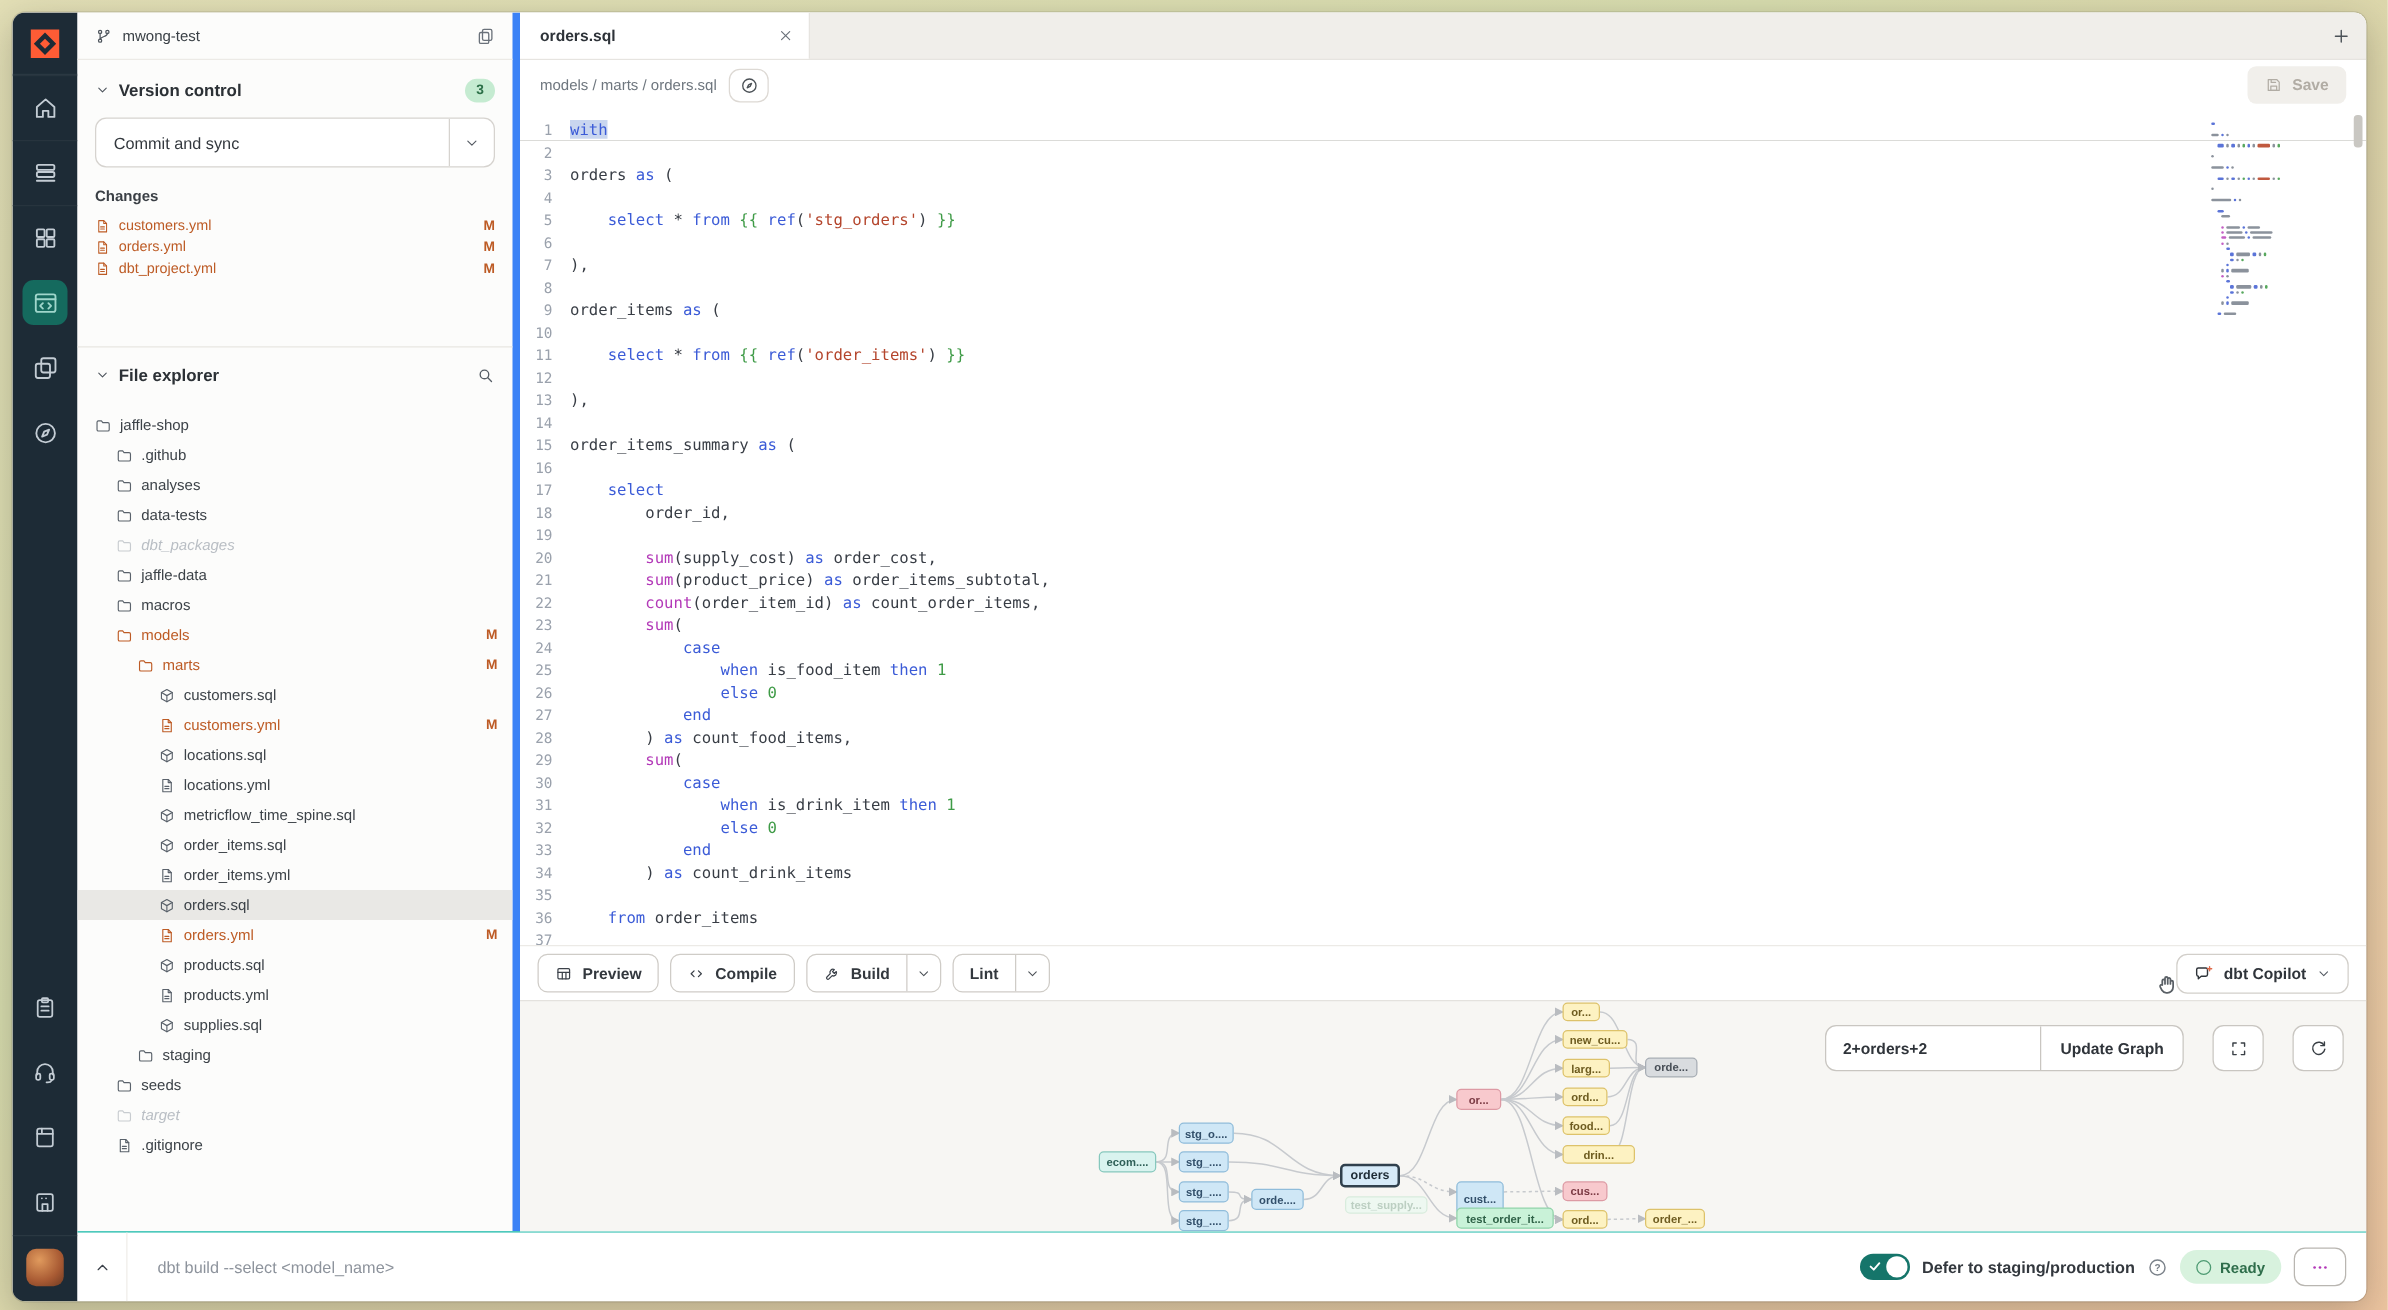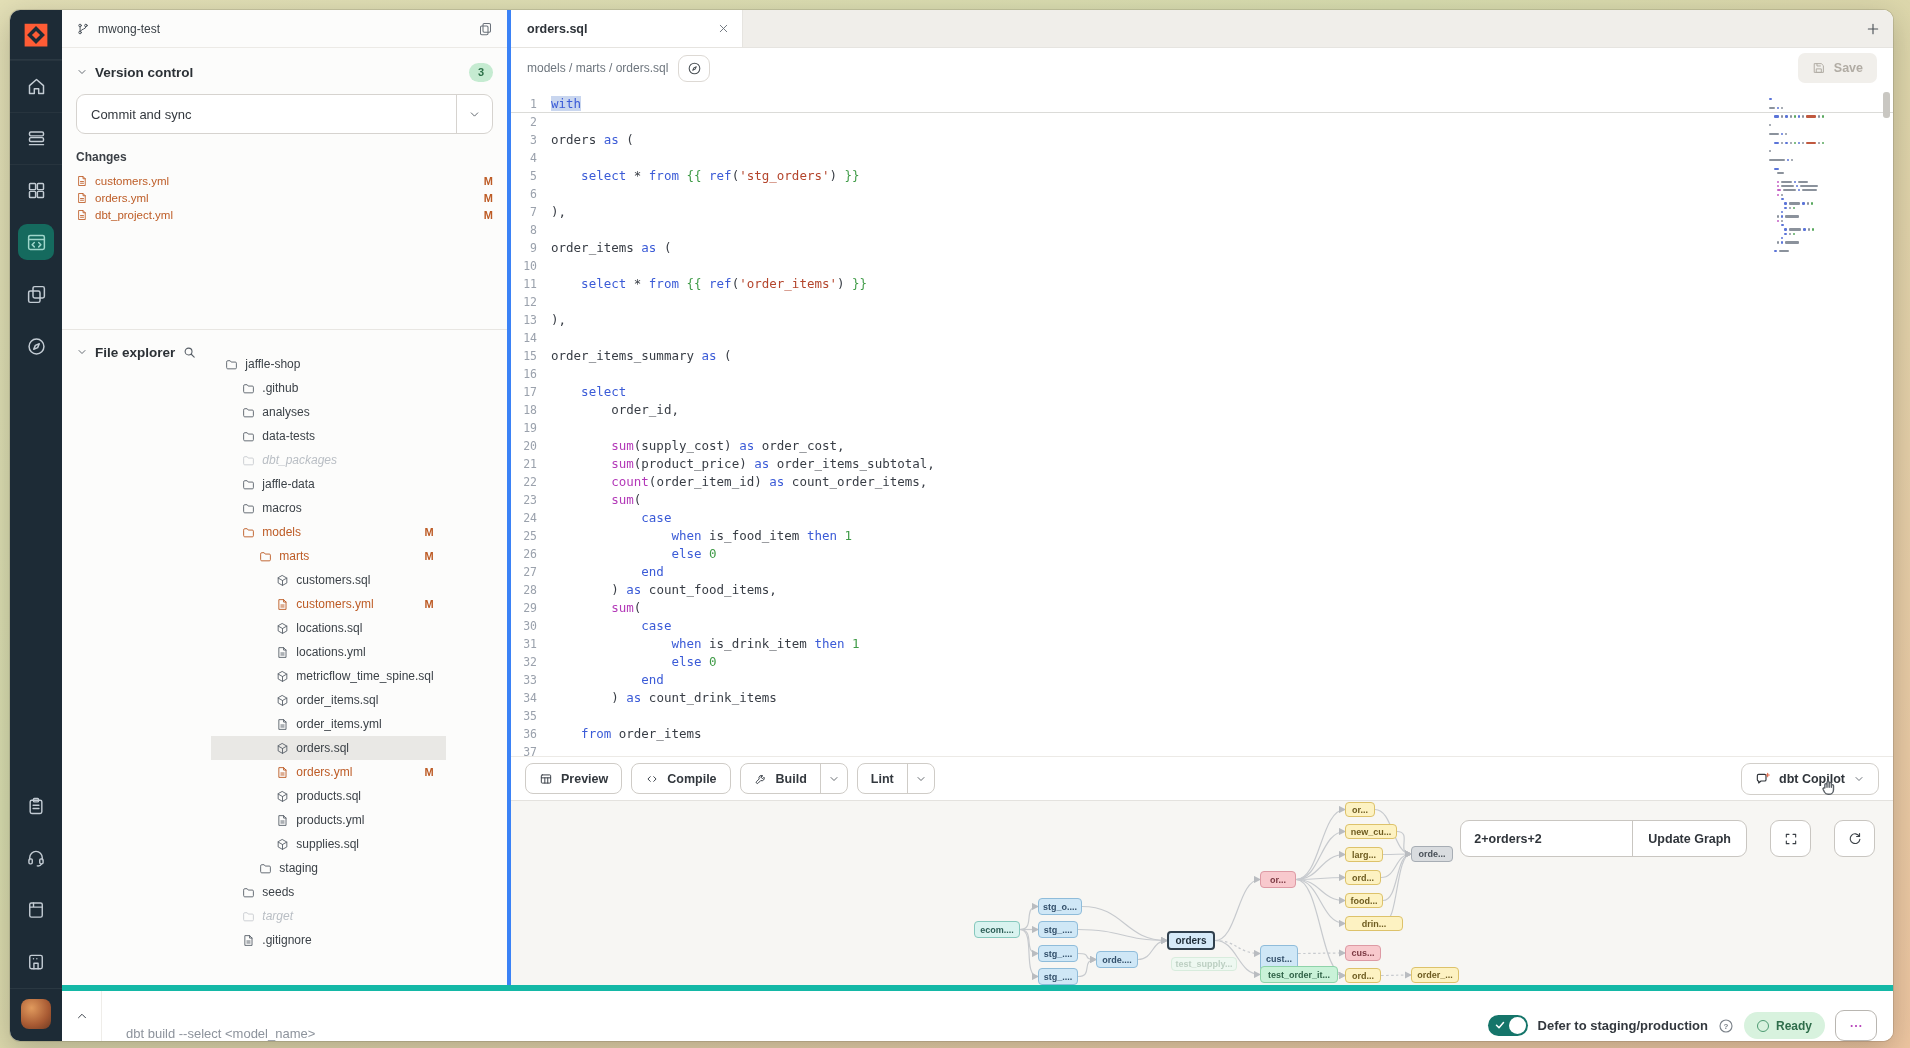--- a/index.html
+++ b/index.html
@@ -18,39 +18,39 @@
   .rail-btn .ic{width:21px;height:21px}
   .rail-btn.active .inner{width:36px;height:36px;border-radius:9px;background:#156a5e;display:flex;align-items:center;justify-content:center;color:#9fd6cb}
   .rail-btn .inner{display:flex;align-items:center;justify-content:center}
   .rail-spacer{flex:1}
   .rail-avatar-wrap{width:52px;border-top:1px solid #2a3842;padding:10px 0 12px;display:flex;justify-content:center}
   .avatar{width:30px;height:30px;border-radius:8px;background:radial-gradient(circle at 35% 30%,#e09a5d,#a85a33 60%,#6e3a22);cursor:pointer}
   
   .col{flex:1;display:flex;flex-direction:column;min-width:0}
   .top{flex:1;display:flex;min-height:0}
   
-  .panel{width:449px;flex:none;background:#fcfcfb;border-right:4px solid #3b82f6;display:flex;flex-direction:column}
+  .panel{width:354px;flex:none;background:#fcfcfb;border-right:6px solid #3b82f6;display:flex;flex-direction:column}
   .panel-top{height:38px;flex:none;border-bottom:1px solid #eceae6;display:flex;align-items:center;padding:0 14px;gap:8px}
   .branch-name{font-size:12px;color:#3a4046}
   .panel-top .right{margin-left:auto;color:#6a717a}
   .vc{padding:10px 14px 10px}
   .sec-head{display:flex;align-items:center;gap:7px;height:28px}
   .sec-title{font-size:13.5px;font-weight:700;color:#2c3136}
   .chev{color:#4d545c}
   .badge-count{margin-left:auto;min-width:24px;height:19px;border-radius:10px;background:#c5ebd1;color:#2c7048;
     font-size:11px;font-weight:700;display:flex;align-items:center;justify-content:center;padding:0 7px}
   .commit{margin:8px 0 16px;display:flex;height:40px;border:1px solid #d6d3cf;border-radius:9px;background:#fff;overflow:hidden;cursor:pointer}
   .commit-label{flex:1;display:flex;align-items:center;padding-left:14px;font-size:13px;color:#33383e}
   .commit-chev{width:36px;border-left:1px solid #d6d3cf;display:flex;align-items:center;justify-content:center;color:#555b63}
   .changes-label{font-size:12px;font-weight:700;color:#3a3f45;margin:2px 0 8px}
   .chrow{display:flex;gap:7px;align-items:center;height:17px;color:#bd5b25;font-size:11.5px;cursor:pointer}
   .chrow .ic{width:12px;height:12px;flex:none}
   .mbadge{margin-left:auto;font-weight:700;font-size:11px;color:#bd5b25}
   
-  .fx{flex:1;border-top:1px solid #e8e6e2;margin-top:96px;padding-top:8px;display:flex;overflow:hidden}
+  .fx{flex:1;border-top:1px solid #e8e6e2;margin-top:44px;padding-top:8px;display:flex;flex-direction:column;overflow:hidden}
   .fx-head{display:flex;align-items:center;gap:7px;height:28px;padding:0 14px}
   .fx-head .right{margin-left:auto;color:#565d65}
   .tree{margin-top:14px;font-size:12px;color:#3c4248}
   .trow{height:24px;display:flex;align-items:center;gap:7px;padding-right:12px;cursor:pointer}
   .trow .ic{width:13px;height:13px;flex:none;color:#5a626b}
   .trow.dim{color:#b9bec4;font-style:italic}
   .trow.dim .ic{color:#c8ccd0}
   .trow.mod{color:#bd5b25}
   .trow.mod .ic{color:#bd5b25}
   .trow.sel{background:#e9e8e5}
@@ -105,21 +105,21 @@
   .n-gray{background:#d9dcdf;border-color:#a7adb4;color:#474e56}
   .n-selected{background:#d6eaf8;border:2px solid #30404d;color:#1d2b36;font-size:10px}
   .n-faint{background:#eef8f1;border-color:#d8ecdd;color:#bccfc2}
   .lcontrols{position:absolute;top:19px;right:18px;display:flex;gap:23px}
   .lselect{display:flex;height:37px;border:1px solid #c9c6c1;border-radius:9px;background:#fff;overflow:hidden}
   .lsel-val{width:172px;display:flex;align-items:center;padding:0 13px;font-size:12.5px;font-weight:600;color:#2f343a;border-right:1px solid #c9c6c1;cursor:text}
   .lsel-btn{padding:0 15px;display:flex;align-items:center;font-size:12.5px;font-weight:700;color:#2f343a;cursor:pointer}
   .lsq{width:41px;height:37px;border:1px solid #c9c6c1;border-radius:9px;background:#fff;display:flex;align-items:center;justify-content:center;color:#3a4046;cursor:pointer}
   .lsq .ic{width:16px;height:16px}
   
-  .cmdbar{height:56px;flex:none;background:#fff;border-top:6px solid #14b8a6;display:flex;align-items:flex-end}
+  .cmdbar{height:56px;flex:none;background:#fff;border-top:1px solid #14b8a6;display:flex;align-items:center}
   .cmd-exp{width:40px;align-self:stretch;display:flex;align-items:center;justify-content:center;color:#3c424a;border-right:1px solid #efede9;cursor:pointer}
   .cmd-ph{margin-left:24px;font-size:13px;color:#8d939c;flex:1;cursor:text}
   .defer{display:flex;align-items:center;gap:10px;padding-right:16px}
   .toggle{width:40px;height:21px;border-radius:11px;background:#15756a;position:relative;cursor:pointer}
   .toggle::after{content:"";position:absolute;width:17px;height:17px;background:#fff;border-radius:50%;right:2px;top:2px}
   .toggle .ck{position:absolute;left:6px;top:4px;width:12px;height:12px;color:#fff}
   .defer-label{font-size:13px;font-weight:700;color:#33383e}
   .qicon{width:16px;height:16px;color:#7b828a}
   .ready{height:27px;border-radius:14px;background:#d8f2de;color:#2f6e4b;display:flex;align-items:center;gap:7px;padding:0 13px;font-size:12px;font-weight:600}
   .ready .ring{width:12px;height:12px;border:1.6px solid #4d9a72;border-radius:50%}

